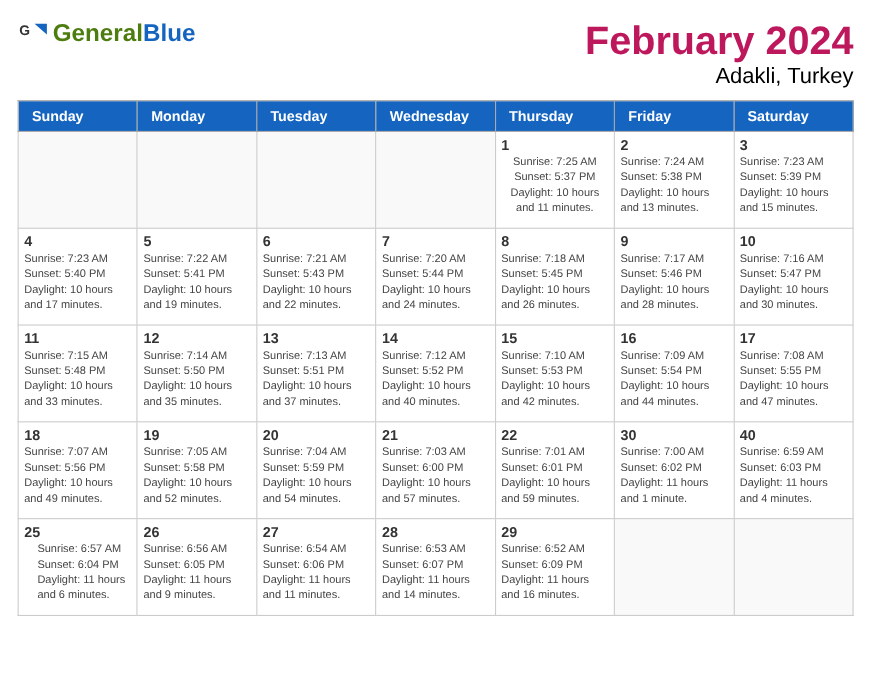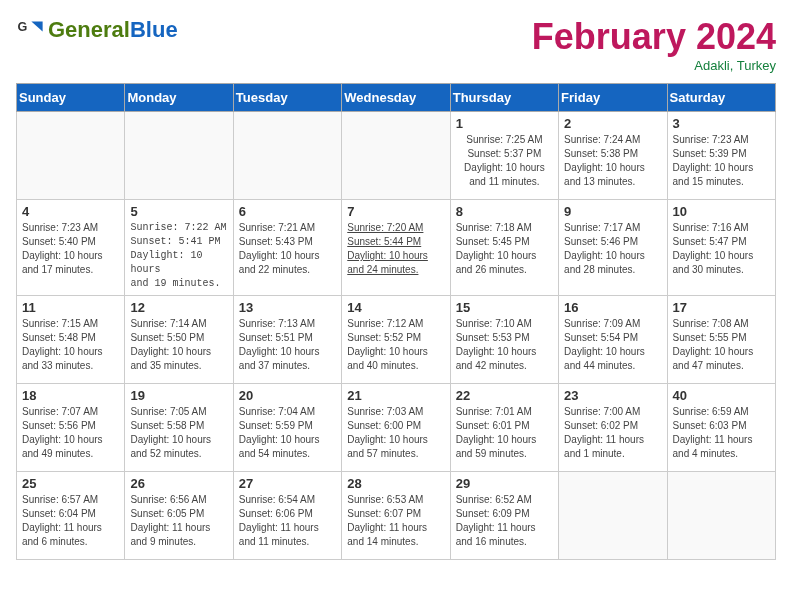--- a/index.html
+++ b/index.html
@@ -37,33 +37,33 @@
     }
     .title-area {
       text-align: right;
     }
     .month-title {
       font-size: 36px;
       font-weight: bold;
       color: #be185d;
     }
     .location-title {
-      font-size: 13px;
-      color: #15803d;
+      font-size: 20px;
+      color: #000000;
     }
     .calendar {
       width: 100%;
       border-collapse: collapse;
       table-layout: fixed;
     }
     .calendar th {
       background-color: #1565c0;
       color: #fff;
       text-align: left;
-      padding: 6px 2px;
+      padding: 6px 12px;
       font-size: 13px;
       border: 1px solid #aaa;
     }
     .calendar td {
       border: 1px solid #ccc;
       vertical-align: top;
       padding: 4px 5px;
       font-size: 10.5px;
       color: #333;
       height: 88px;
@@ -145,35 +145,35 @@
       <tr>
         <td>
           <div class="day-number">4</div>
           <div class="day-info" style="white-space: pre-line;">Sunrise: 7:23 AM
 Sunset: 5:40 PM
 Daylight: 10 hours
 and 17 minutes.</div>
         </td>
         <td>
           <div class="day-number">5</div>
-          <div class="day-info" style="white-space: pre-line; font-family: Liberation Mono, monospace;">Sunrise: 7:22 AM
+          <div class="day-info" style="white-space: pre-line;">Sunrise: 7:22 AM
 Sunset: 5:41 PM
 Daylight: 10 hours
 and 19 minutes.</div>
         </td>
         <td>
           <div class="day-number">6</div>
           <div class="day-info" style="white-space: pre-line;">Sunrise: 7:21 AM
 Sunset: 5:43 PM
 Daylight: 10 hours
 and 22 minutes.</div>
         </td>
         <td>
           <div class="day-number">7</div>
-          <div class="day-info" style="white-space: pre-line; text-decoration: underline;">Sunrise: 7:20 AM
+          <div class="day-info" style="white-space: pre-line;">Sunrise: 7:20 AM
 Sunset: 5:44 PM
 Daylight: 10 hours
 and 24 minutes.</div>
         </td>
         <td>
           <div class="day-number">8</div>
           <div class="day-info" style="white-space: pre-line;">Sunrise: 7:18 AM
 Sunset: 5:45 PM
 Daylight: 10 hours
 and 26 minutes.</div>
@@ -274,38 +274,38 @@
 and 57 minutes.</div>
         </td>
         <td>
           <div class="day-number">22</div>
           <div class="day-info" style="white-space: pre-line;">Sunrise: 7:01 AM
 Sunset: 6:01 PM
 Daylight: 10 hours
 and 59 minutes.</div>
         </td>
         <td>
-          <div class="day-number">23</div>
+          <div class="day-number">30</div>
           <div class="day-info" style="white-space: pre-line;">Sunrise: 7:00 AM
 Sunset: 6:02 PM
 Daylight: 11 hours
 and 1 minute.</div>
         </td>
         <td>
           <div class="day-number">40</div>
           <div class="day-info" style="white-space: pre-line;">Sunrise: 6:59 AM
 Sunset: 6:03 PM
 Daylight: 11 hours
 and 4 minutes.</div>
         </td>
       </tr>
       <tr>
         <td>
           <div class="day-number">25</div>
-          <div class="day-info" style="white-space: pre-line;">Sunrise: 6:57 AM
+          <div class="day-info" style="white-space: pre-line; margin-left: 12px;">Sunrise: 6:57 AM
 Sunset: 6:04 PM
 Daylight: 11 hours
 and 6 minutes.</div>
         </td>
         <td>
           <div class="day-number">26</div>
           <div class="day-info" style="white-space: pre-line;">Sunrise: 6:56 AM
 Sunset: 6:05 PM
 Daylight: 11 hours
 and 9 minutes.</div>

